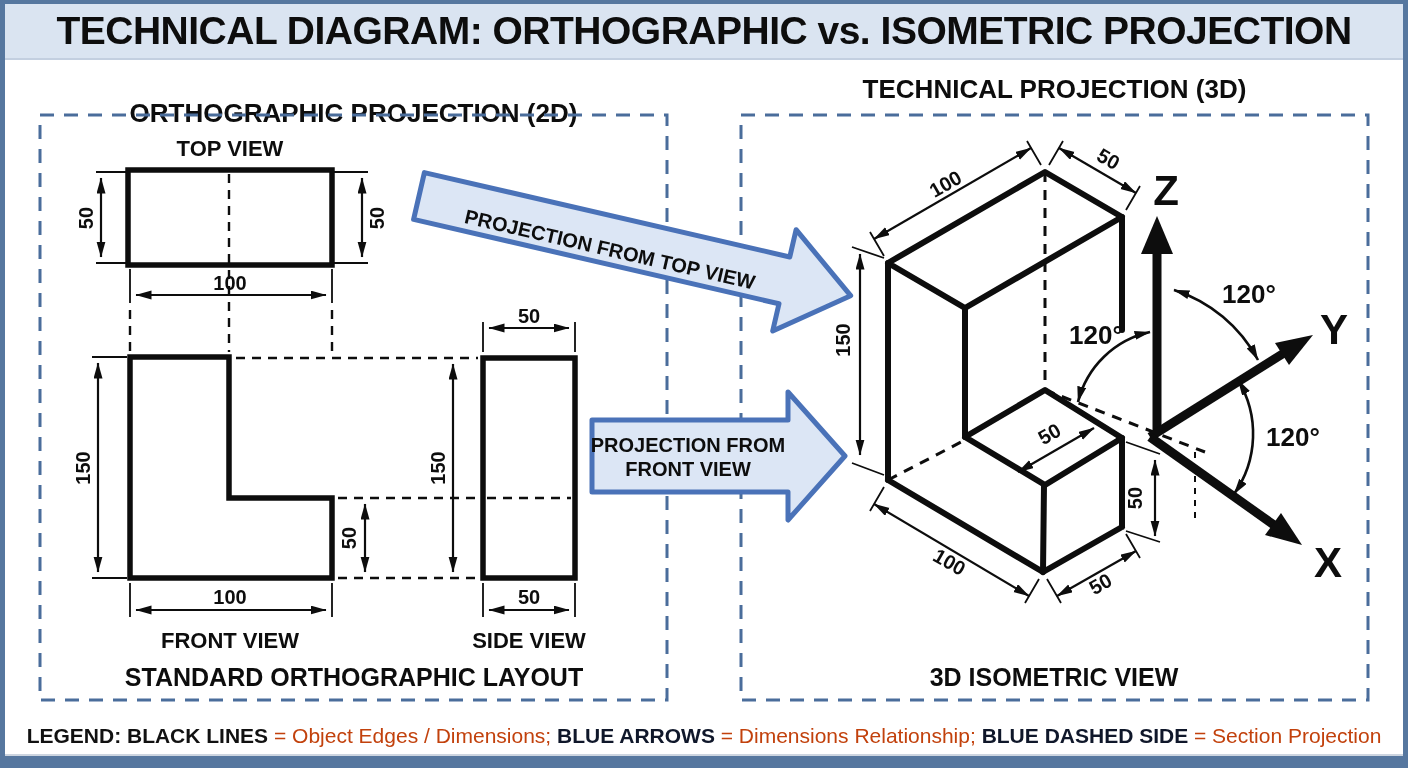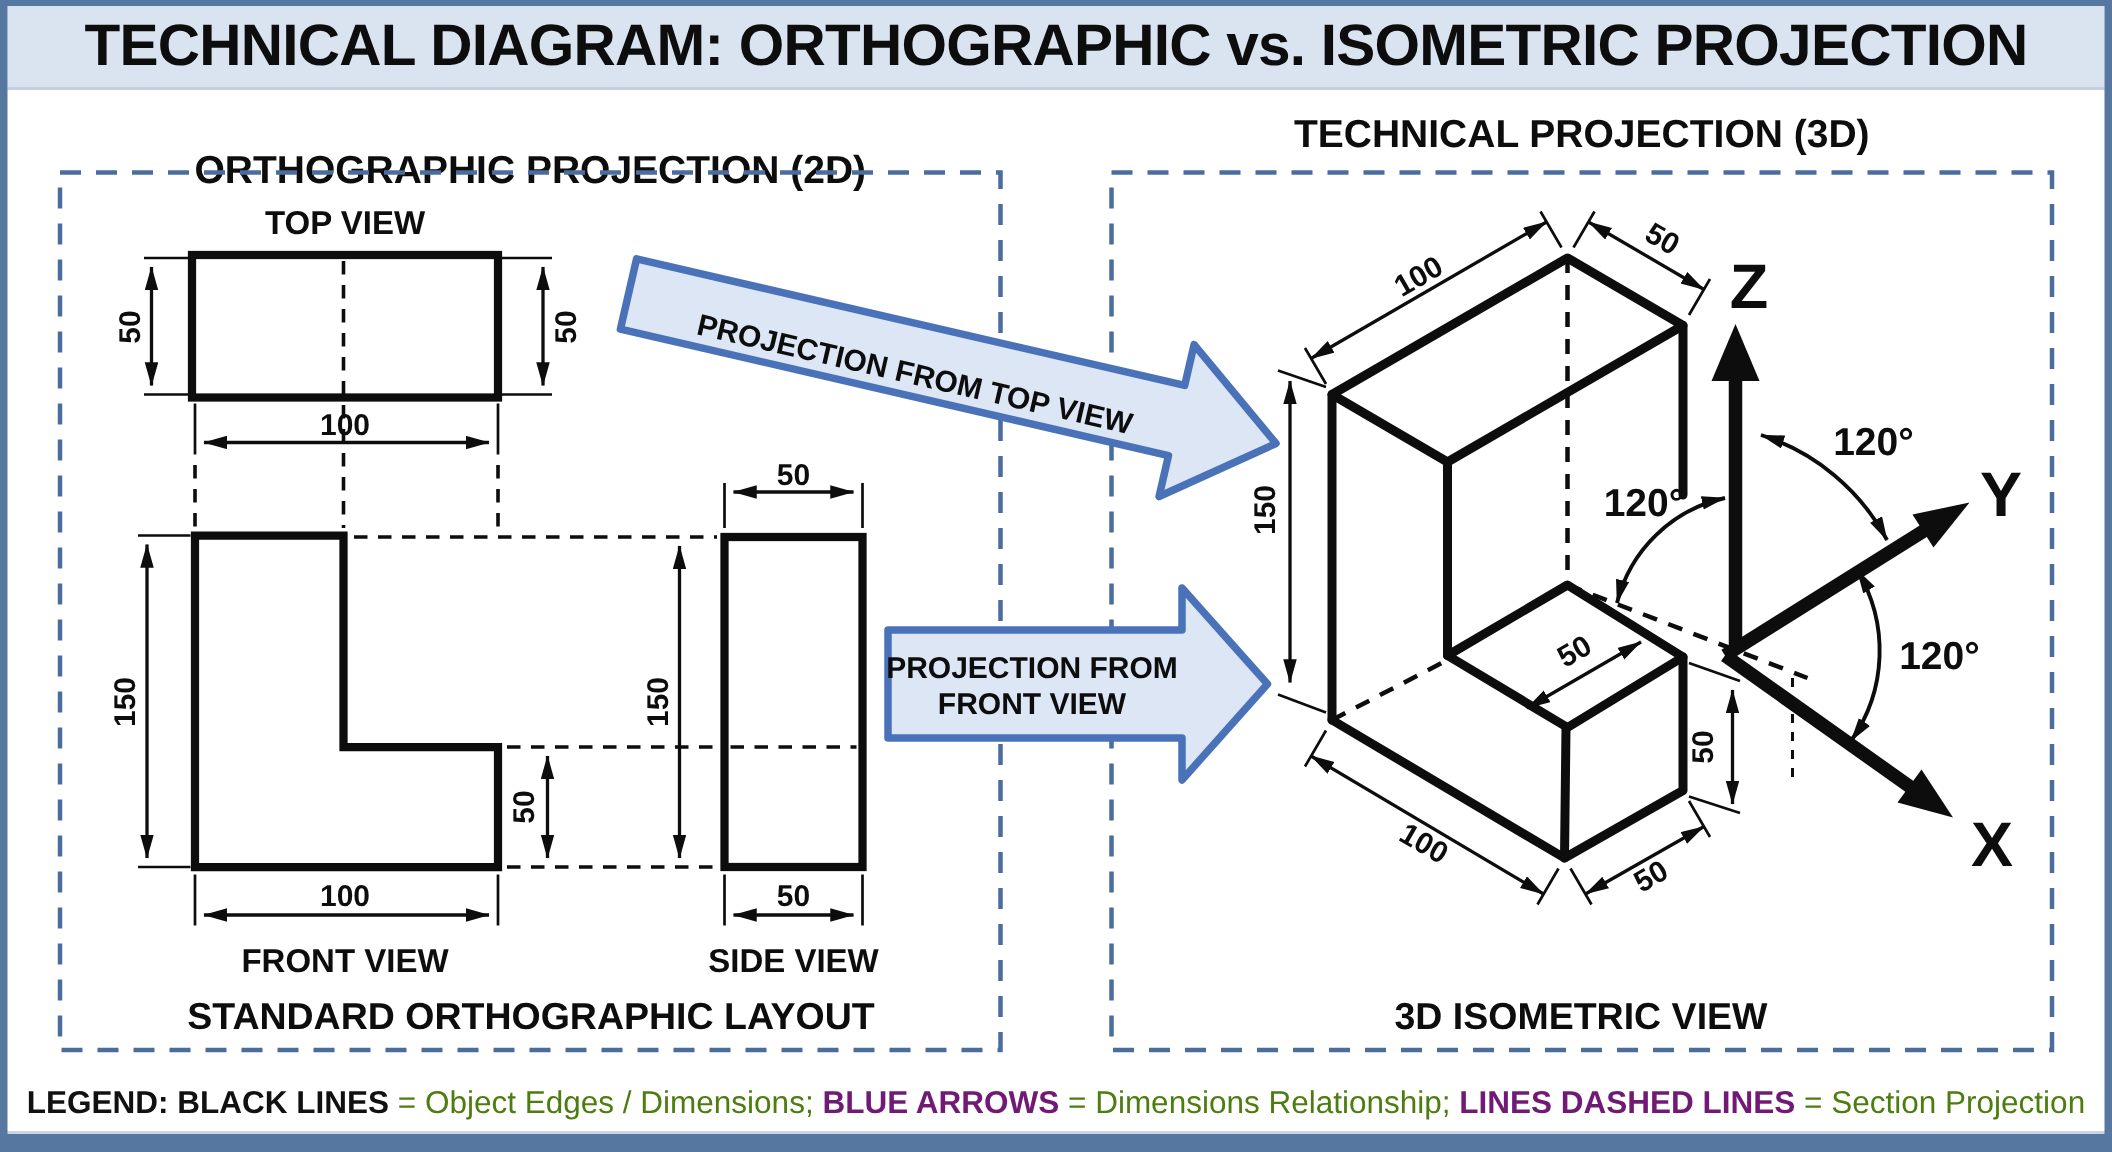--- a/index.html
+++ b/index.html
@@ -13,22 +13,22 @@
   .heading.left{left:40px;width:627px;margin-top:24px;}
   .heading.right{left:741px;width:627px;}
   svg.draw{position:absolute;left:0;top:0;width:1408px;height:768px;}
   .frame{position:absolute;inset:0;border:4px solid #56779f;border-left-width:5px;border-right-width:5px;
          border-bottom:none;pointer-events:none;}
   .bottombar{position:absolute;left:0;right:0;bottom:0;height:12px;background:#56779f;
              border-top:2px solid #cdd5e0;}
   .legend{position:absolute;left:0;right:0;top:718px;height:36px;line-height:36px;text-align:center;
           font-size:21px;color:#1a1a1a;white-space:nowrap;}
   .legend .lb{font-weight:bold;color:#111;margin-top:35px;}
-  .legend .ln{font-weight:normal;color:#4d7c0f;}
-  .legend .lblue{font-weight:bold;color:#701a75;}
+  .legend .ln{font-weight:normal;color:#c2410c;}
+  .legend .lblue{font-weight:bold;color:#0f172a;}
   
   .panel{fill:none;stroke:#4a6d9b;stroke-width:3;stroke-dasharray:14 10;}
   .thick{fill:none;stroke:#0d0d0d;stroke-width:5.5;}
   .dim{fill:none;stroke:#0d0d0d;stroke-width:2.2;}
   .tick{fill:none;stroke:#0d0d0d;stroke-width:1.8;}
   .dashp{fill:none;stroke:#0d0d0d;stroke-width:2.4;stroke-dasharray:9 7;}
   .iso-edge{fill:none;stroke:#0d0d0d;stroke-width:6;stroke-linejoin:round;stroke-linecap:round;}
   .iso-hid{fill:none;stroke:#0d0d0d;stroke-width:3;stroke-dasharray:10 8;}
   .iso-hid2{fill:none;stroke:#0d0d0d;stroke-width:2;stroke-dasharray:6 6;}
   .axis{fill:none;stroke:#0d0d0d;stroke-width:9;}
@@ -181,18 +181,18 @@
       <path class="arc" d="M1078 402 A 95 95 0 0 1 1150 332" marker-start="url(#da)" marker-end="url(#da)"></path>
       <text class="mid t26" x="1249" y="303">120°</text>
       <text class="mid t26" x="1293" y="446">120°</text>
       <text class="mid t26" x="1096" y="344">120°</text>
     </g>
 
     <text class="mid t25" x="1054" y="686">3D ISOMETRIC VIEW</text>
   </svg>
 
   <div class="legend">
-    <span class="lb">LEGEND: BLACK LINES</span><span class="ln"> = Object Edges / Dimensions; </span><span class="lblue">BLUE ARROWS</span><span class="ln"> = Dimensions Relationship; </span><span class="lblue">LINES DASHED LINES</span><span class="ln"> = Section Projection</span>
+    <span class="lb">LEGEND: BLACK LINES</span><span class="ln"> = Object Edges / Dimensions; </span><span class="lblue">BLUE ARROWS</span><span class="ln"> = Dimensions Relationship; </span><span class="lblue">BLUE DASHED SIDE</span><span class="ln"> = Section Projection</span>
   </div>
 
   <div class="bottombar"></div>
   <div class="frame"></div>
 </div>
 
 </body></html>

